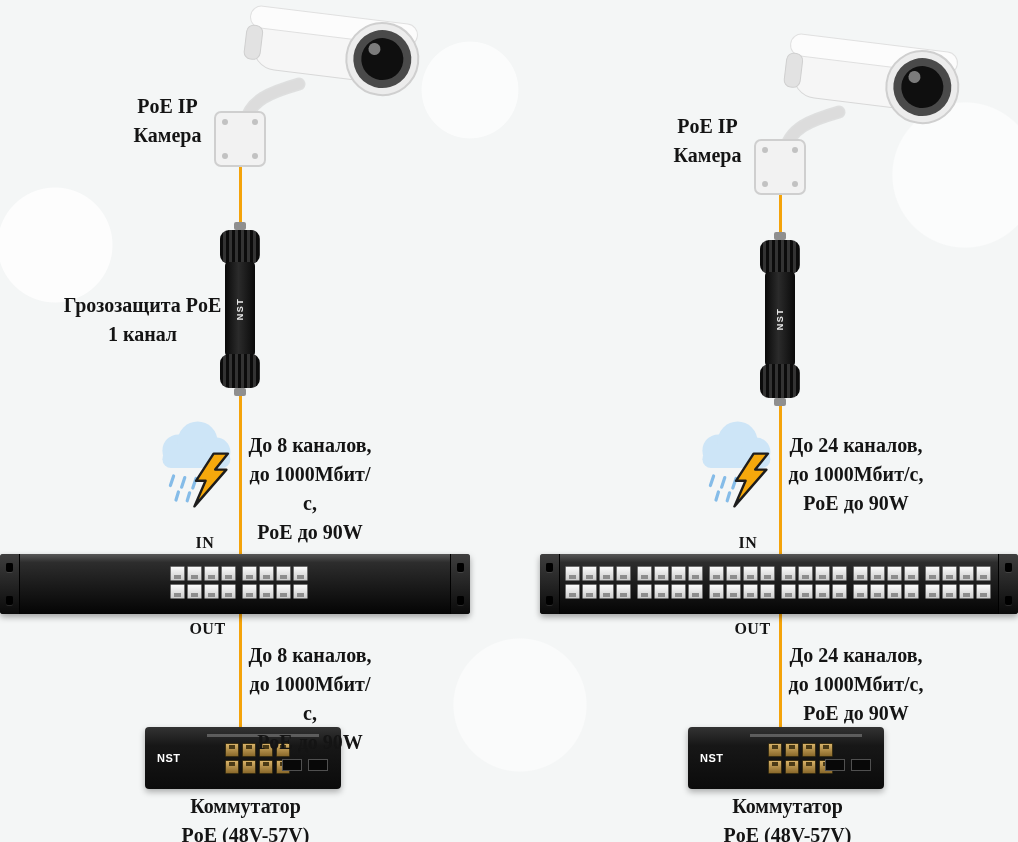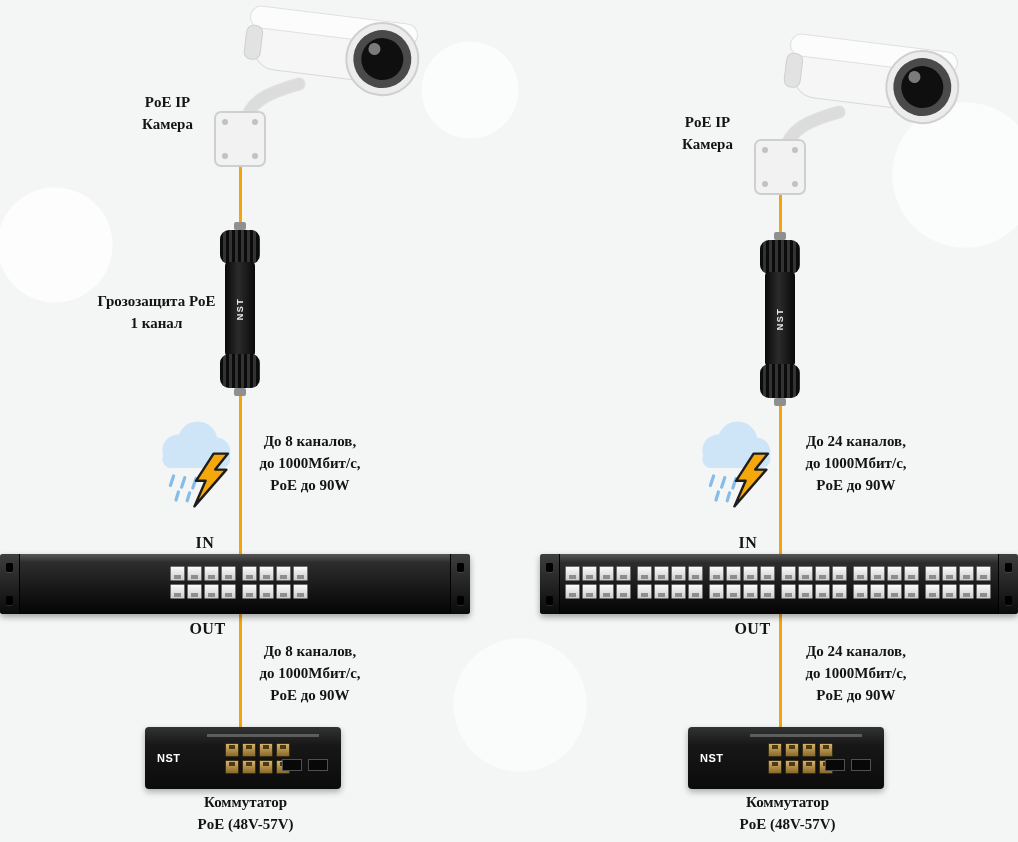--- a/index.html
+++ b/index.html
@@ -5,21 +5,21 @@
   html,body{margin:0;padding:0;}
   .stage{position:relative;width:1018px;height:842px;background:#f4f6f6;overflow:hidden;
          font-family:"Liberation Serif",serif;}
   .stage::before{content:"";position:absolute;inset:0;pointer-events:none;background:
     radial-gradient(circle 95px at 55px 245px, #fdfdfd 0 60%, transparent 61%),
     radial-gradient(circle 120px at 965px 175px, #fbfcfc 0 60%, transparent 61%),
     radial-gradient(circle 110px at 520px 705px, #fafbfb 0 60%, transparent 61%),
     radial-gradient(circle 80px at 470px 90px, #fbfcfc 0 60%, transparent 61%);}
 
   .label{position:absolute;font-weight:700;color:#141414;text-align:center;
-         white-space:pre-line;font-size:15px;line-height:1.45;z-index:5;}
+         white-space:pre-line;font-size:20px;line-height:1.45;z-index:5;}
   .small-cap{font-size:16px;letter-spacing:0.5px;}
 
   .cable{position:absolute;width:3px;background:#F4A30A;z-index:1;}
 
   
   .camera{position:absolute;z-index:2;}
   .cam-l{left:201px;top:-4px;}
   .cam-r{left:741px;top:24px;}
 
   
@@ -113,21 +113,21 @@
 
   <div class="surge surge-l">
     <div class="surge-stub"></div>
     <div class="surge-cap"></div>
     <div class="surge-body">
       <span class="surge-brand">NST</span>
     </div>
     <div class="surge-cap"></div>
     <div class="surge-stub"></div>
   </div>
-  <div class="label" style="left:74px;top:291px;width:165px;">Грозозащита PoE
+  <div class="label" style="left:60px;top:291px;width:165px;">Грозозащита PoE
 1 канал</div>
 
   <svg class="cloud cloud-l" viewBox="0 0 120 120">
     <g>
       <circle cx="38" cy="48" r="20" fill="#CDE5F7"></circle>
       <circle cx="62" cy="37" r="25" fill="#CDE5F7"></circle>
       <circle cx="85" cy="50" r="18" fill="#CDE5F7"></circle>
       <rect x="18" y="48" width="85" height="22" rx="11" fill="#CDE5F7"></rect>
     </g>
     <g stroke="#85BCE8" stroke-width="4" stroke-linecap="round">

